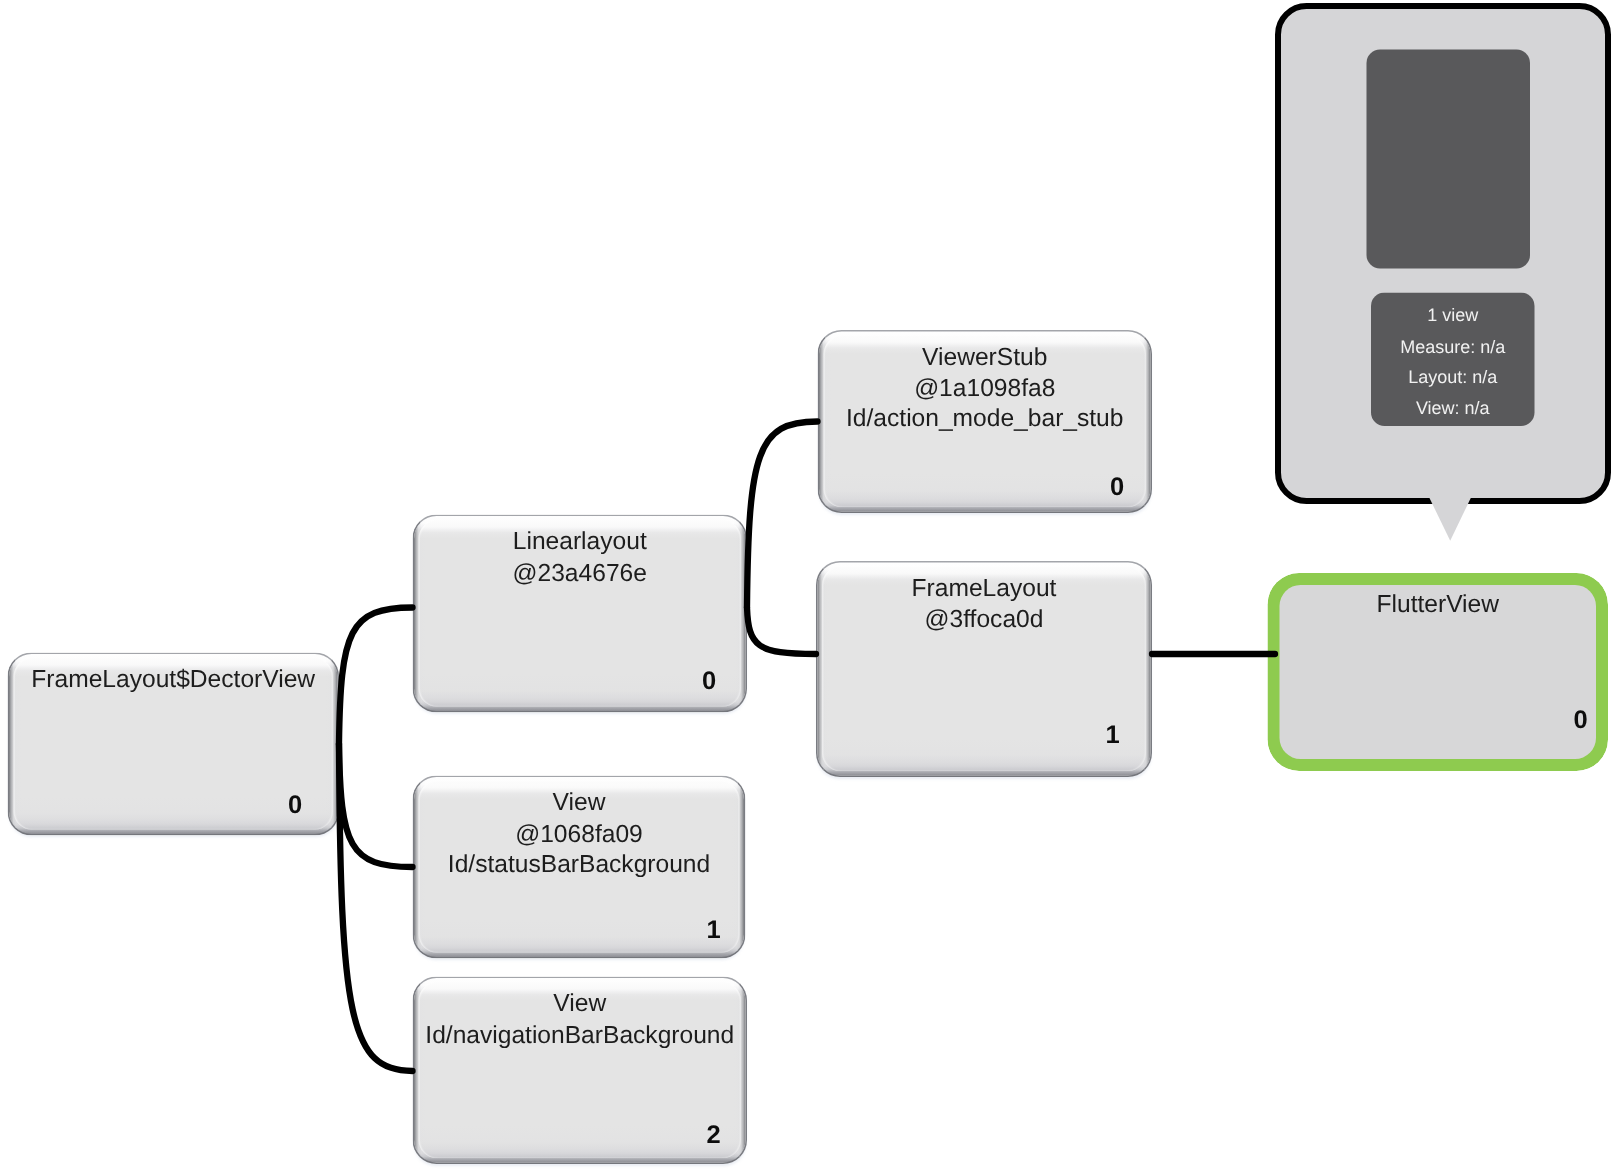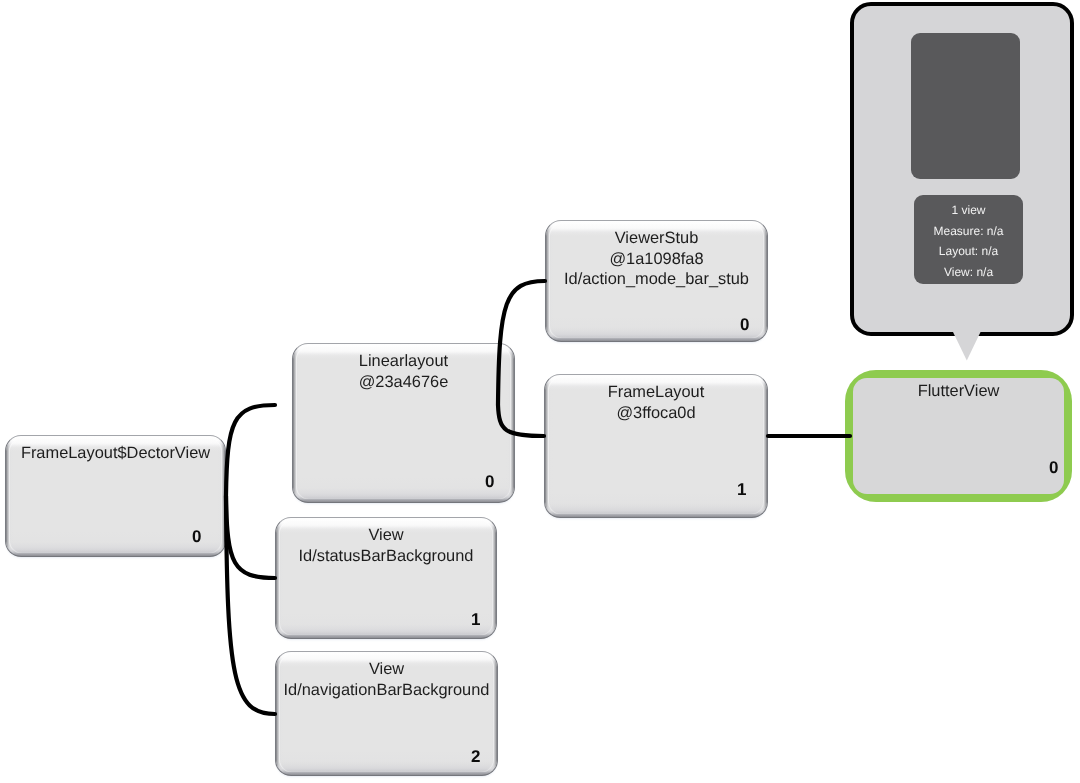--- a/index.html
+++ b/index.html
@@ -40,21 +40,21 @@
               rgba(206,206,210,.7) 100%);
         box-shadow:inset 1px 0 1px rgba(255,255,255,.55),
                    inset -1px 0 1px rgba(255,255,255,.45);}
   .node .txt{position:absolute;left:3px;right:3px;top:7px;text-align:center;
         will-change:transform;transform:translateZ(0);
         font-size:16.4px;line-height:20.6px;color:#1d1d1d;}
   .node .count{position:absolute;right:18px;bottom:9px;font-size:17px;font-weight:bold;color:#0d0d0d;
         will-change:transform;transform:translateZ(0);}
 
   
-  .node.sel{border:none;background:none;box-shadow:none;border-radius:31px;}
+  .node.sel{border:none;background:none;box-shadow:none;border-radius:21px;margin-top:12px;}
   .node.sel .ring{position:absolute;left:0;top:0;right:0;bottom:0;border-radius:21px;background:#8ecb4f;}
   .node.sel .inner{left:8px;top:8px;right:8px;bottom:8px;border-radius:14px;
         background:#d7d7d8;}
   .node.sel .txt{top:3px;}
   .node.sel .count{right:6px;bottom:16px;}
 
   
   .popup{position:absolute;box-sizing:border-box;border:4px solid #000;border-radius:21px;
          background:#d5d5d7;}
   .preview{position:absolute;background:#59595b;border-radius:9px;}
@@ -70,21 +70,21 @@
   <div id="nodes">
       <div class="node" style="left: 5px; top: 435px; width: 221px; height: 122px;">
         <div class="inner">
           <div class="bevel"></div>
           <div class="txt">
             <div>FrameLayout$DectorView</div>
           </div>
           <div class="count" style="right:24px;bottom:9px">0</div>
         </div>
       </div>
-      <div class="node" style="left: 292px; top: 343px; width: 223px; height: 160px;">
+      <div class="node" style="left: 275px; top: 343px; width: 223px; height: 132px;">
         <div class="inner">
           <div class="bevel"></div>
           <div class="txt">
             <div>Linearlayout</div>
             <div>@23a4676e</div>
           </div>
           <div class="count" style="right:20px;bottom:10px">0</div>
         </div>
       </div>
       <div class="node" style="left: 545px; top: 220px; width: 223px; height: 122px;">
@@ -106,20 +106,21 @@
             <div>@3ffoca0d</div>
           </div>
           <div class="count" style="right:21px;bottom:17px">1</div>
         </div>
       </div>
       <div class="node" style="left: 275px; top: 517px; width: 222px; height: 122px;">
         <div class="inner">
           <div class="bevel"></div>
           <div class="txt">
             <div>View</div>
+            <div>@1068fa09</div>
             <div>Id/statusBarBackground</div>
           </div>
           <div class="count" style="right:16px;bottom:8px">1</div>
         </div>
       </div>
       <div class="node" style="left: 275px; top: 651px; width: 223px; height: 125px;">
         <div class="inner">
           <div class="bevel"></div>
           <div class="txt">
             <div>View</div>

